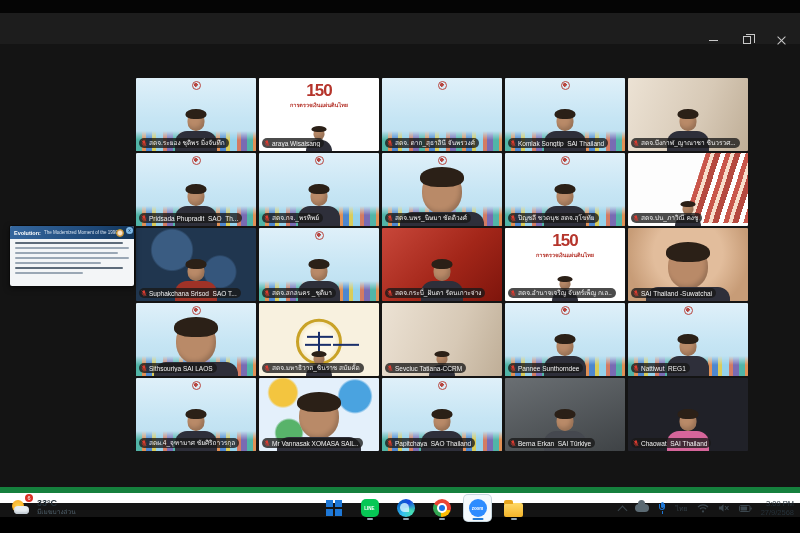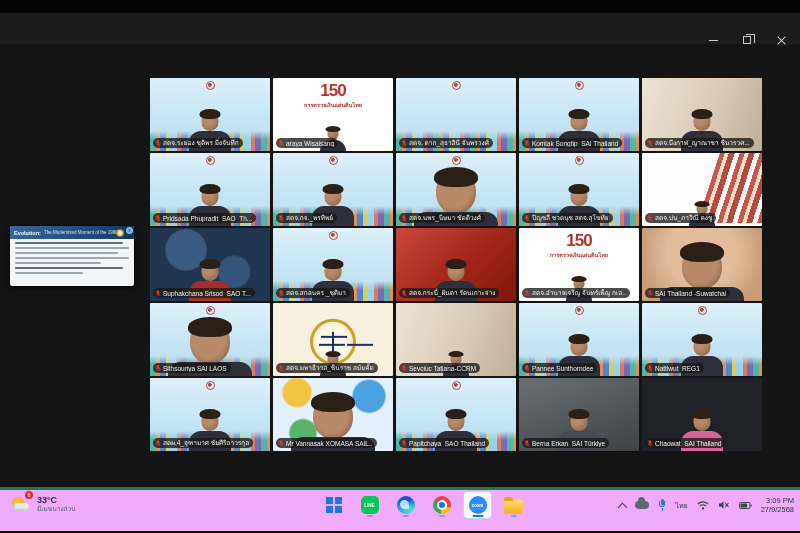--- a/index.html
+++ b/index.html
@@ -17,21 +17,21 @@
   .restore-glyph::before { content:''; position:absolute; left:2px; top:-3px; width:8px; height:8px; border:1px solid #c9c9c9; border-left:none; border-bottom:none; }
   .close-glyph { position:relative; width:9px; height:9px; }
   .close-glyph::before,.close-glyph::after { content:''; position:absolute; left:4px; top:-1px; width:1px; height:11px; background:#c9c9c9; }
   .close-glyph::before { transform:rotate(45deg); }
   .close-glyph::after { transform:rotate(-45deg); }
 
   
   .notif { position:absolute; left:50%; top:50px; transform:translateX(-52%); background:#2b2b2b; border:1px solid #4b4b4b; border-radius:7px; padding:7px 16px; color:#ececec; font-size:8.5px; white-space:nowrap; z-index:30; }
 
   
-  .grid { position:absolute; left:150px; top:78px; width:613px; height:375px; display:grid; grid-template-columns:repeat(5,120px); grid-template-rows:repeat(5,73px); gap:2px 3px;text-decoration:underline; }
+  .grid { position:absolute; left:136px; top:78px; width:613px; height:375px; display:grid; grid-template-columns:repeat(5,120px); grid-template-rows:repeat(5,73px); gap:2px 3px;text-decoration:underline; }
   .tile { position:relative; overflow:hidden; background:#222; border-radius:1px; cursor:pointer; }
 
   
   .bg-skyline { background:linear-gradient(180deg,#dff0f9 0%,#c6e5f4 55%,#b9ddee 100%); }
   .bg-skyline .skyline { display:block; }
   .skyline { display:none; position:absolute; left:0; right:0; bottom:0; height:20px; opacity:.85;
     background:repeating-linear-gradient(90deg,#3fae9b 0 6px,#e8833a 6px 10px,#3a78c9 10px 16px,#e0c93f 16px 20px,#8fd0ea 20px 27px,#d86a4a 27px 31px,#6e58a8 31px 37px);
     -webkit-mask:linear-gradient(180deg,transparent 0,#000 45%); mask:linear-gradient(180deg,transparent 0,#000 45%); }
   .bg-skyline::after { content:''; position:absolute; top:3px; left:50%; margin-left:-4px; width:7px; height:7px; border:1px solid #b5342b; border-radius:50%; background:radial-gradient(circle at 40% 40%, #b5342b 0 30%, transparent 32%); opacity:.9; }
 
@@ -81,21 +81,21 @@
   .slide-title { color:#fff; font-size:5.5px; font-weight:bold; white-space:nowrap; }
   .slide-sub { color:#d7e3f0; font-size:4.5px; margin-left:3px; white-space:nowrap; overflow:hidden; }
   .slide-logo { position:absolute; right:10px; top:3px; width:8px; height:8px; border-radius:50%; border:1px solid #c9a227; background:radial-gradient(circle,#f6e9c8 0 40%,#b5342b 100%); }
   .slide-close { position:absolute; right:1px; top:1px; width:7px; height:7px; border-radius:50%; background:#7db9e8; color:#10304e; font-size:5px; line-height:7px; text-align:center; cursor:pointer; }
   .slide-body { padding:3px 5px; }
   .sline { height:2px; border-radius:1px; background:#9aa7b5; margin-bottom:3px; }
   .sline.dark { background:#5d6b7a; }
   .sline.w90 { width:90%; } .sline.w100 { width:100%; } .sline.w75 { width:75%; } .sline.w95 { width:95%; } .sline.w60 { width:60%; }
 
   
-  .taskbar { position:absolute; left:0; top:487px; width:800px; height:44px; background:#f0abfc; border-top:3px solid #15803d; z-index:40; }
+  .taskbar { position:absolute; left:0; top:487px; width:800px; height:16px; background:#ffffff; border-top:6px solid #15803d; z-index:40; }
   .bottom-strip { position:absolute; left:0; top:517px; width:800px; height:16px; background:#000; }
 
   .weather { position:absolute; left:10px; top:3px; display:flex; align-items:center; gap:5px; cursor:pointer; }
   .wicon { position:relative; width:22px; height:22px; }
   .wsun { position:absolute; left:2px; top:4px; width:12px; height:12px; border-radius:50%; background:radial-gradient(circle,#ffd34d,#f6a21d); }
   .wcloud { position:absolute; left:4px; top:10px; width:15px; height:8px; border-radius:6px; background:#e8edf1; box-shadow:inset 0 -2px 2px #c3ccd3; }
   .wbadge { position:absolute; right:-1px; top:-2px; min-width:8px; height:8px; border-radius:4px; background:#d93025; color:#fff; font-size:5.5px; line-height:8px; text-align:center; padding:0 1px; }
   .wtext .wtemp { font-size:9px; font-weight:bold; color:#26323a; line-height:10px; }
   .wtext .wcond { font-size:6.5px; color:#51626d; line-height:8px; }
 

